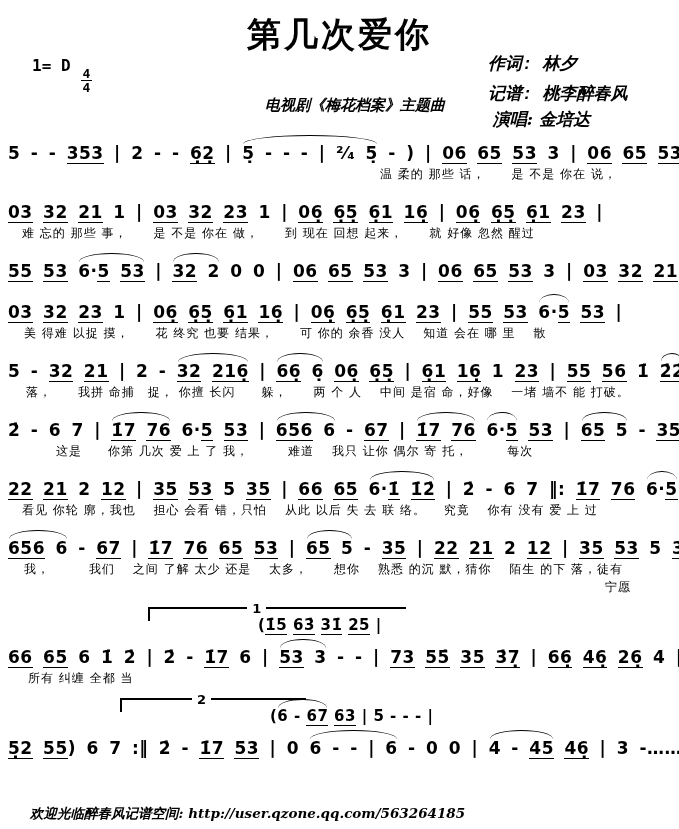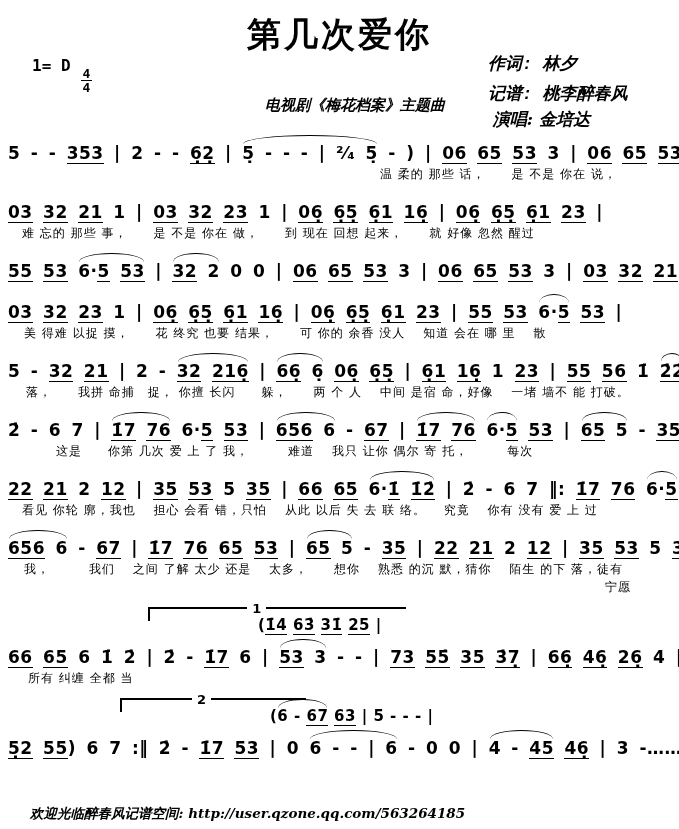--- a/index.html
+++ b/index.html
@@ -139,21 +139,21 @@
     <div class="sys L8">
       <div class="notes"><span class="s"><span class="u">656</span> 6</span> - <span class="u">67</span> | <span class="u">1̇7</span> <span class="u">76</span> <span class="u">65</span> <span class="u">53</span> | <span class="s"><span class="u">65</span> 5</span> - <span class="u">35</span> | <span class="u">22</span> <span class="u">21</span> 2 <span class="u">12</span> | <span class="u">35</span> <span class="u">53</span> 5 <span class="u">35</span> |</div>
       <div class="lyrics">我，　　　我们　 之间 了解 太少 还是　 太多，　　想你　 熟悉 的沉 默，猜你　 陌生 的下 落，徒有</div>
       <div class="lyrics lyrics2">宁愿</div>
     </div>
     <div class="sys L9">
       <div class="volta-row v1">
         <div class="bracket">
           <span class="volta-label">1</span>
         </div>
-        <div class="cue">(<span class="u">1̇4</span> <span class="u">63̇</span> <span class="u">31̇</span> <span class="u">25</span> |</div>
+        <div class="cue">(<span class="u">1̇5</span> <span class="u">63̇</span> <span class="u">31̇</span> <span class="u">25</span> |</div>
       </div>
       <div class="notes"><span class="u">66</span> <span class="u">65</span> 6 1̇ 2̇ | 2̇ - <span class="u">1̇7</span> 6 | <span class="s"><span class="u">53</span> 3</span> - - | <span class="u">73</span> <span class="u">55̇</span> <span class="u">35</span> <span class="u">3̇7̣</span> | <span class="u">66̣</span> <span class="u">46̣</span> <span class="u">26̣</span> 4 |</div>
       <div class="lyrics lyrics2">所有 纠缠 全都 当</div>
     </div>
     <div class="sys L10">
       <div class="volta-row v2">
         <div class="bracket">
           <span class="volta-label">2</span>
         </div>
         <div class="cue">(<span class="s">6 - <span class="u">67</span></span> <span class="u">63</span> | 5 - - - |</div>

